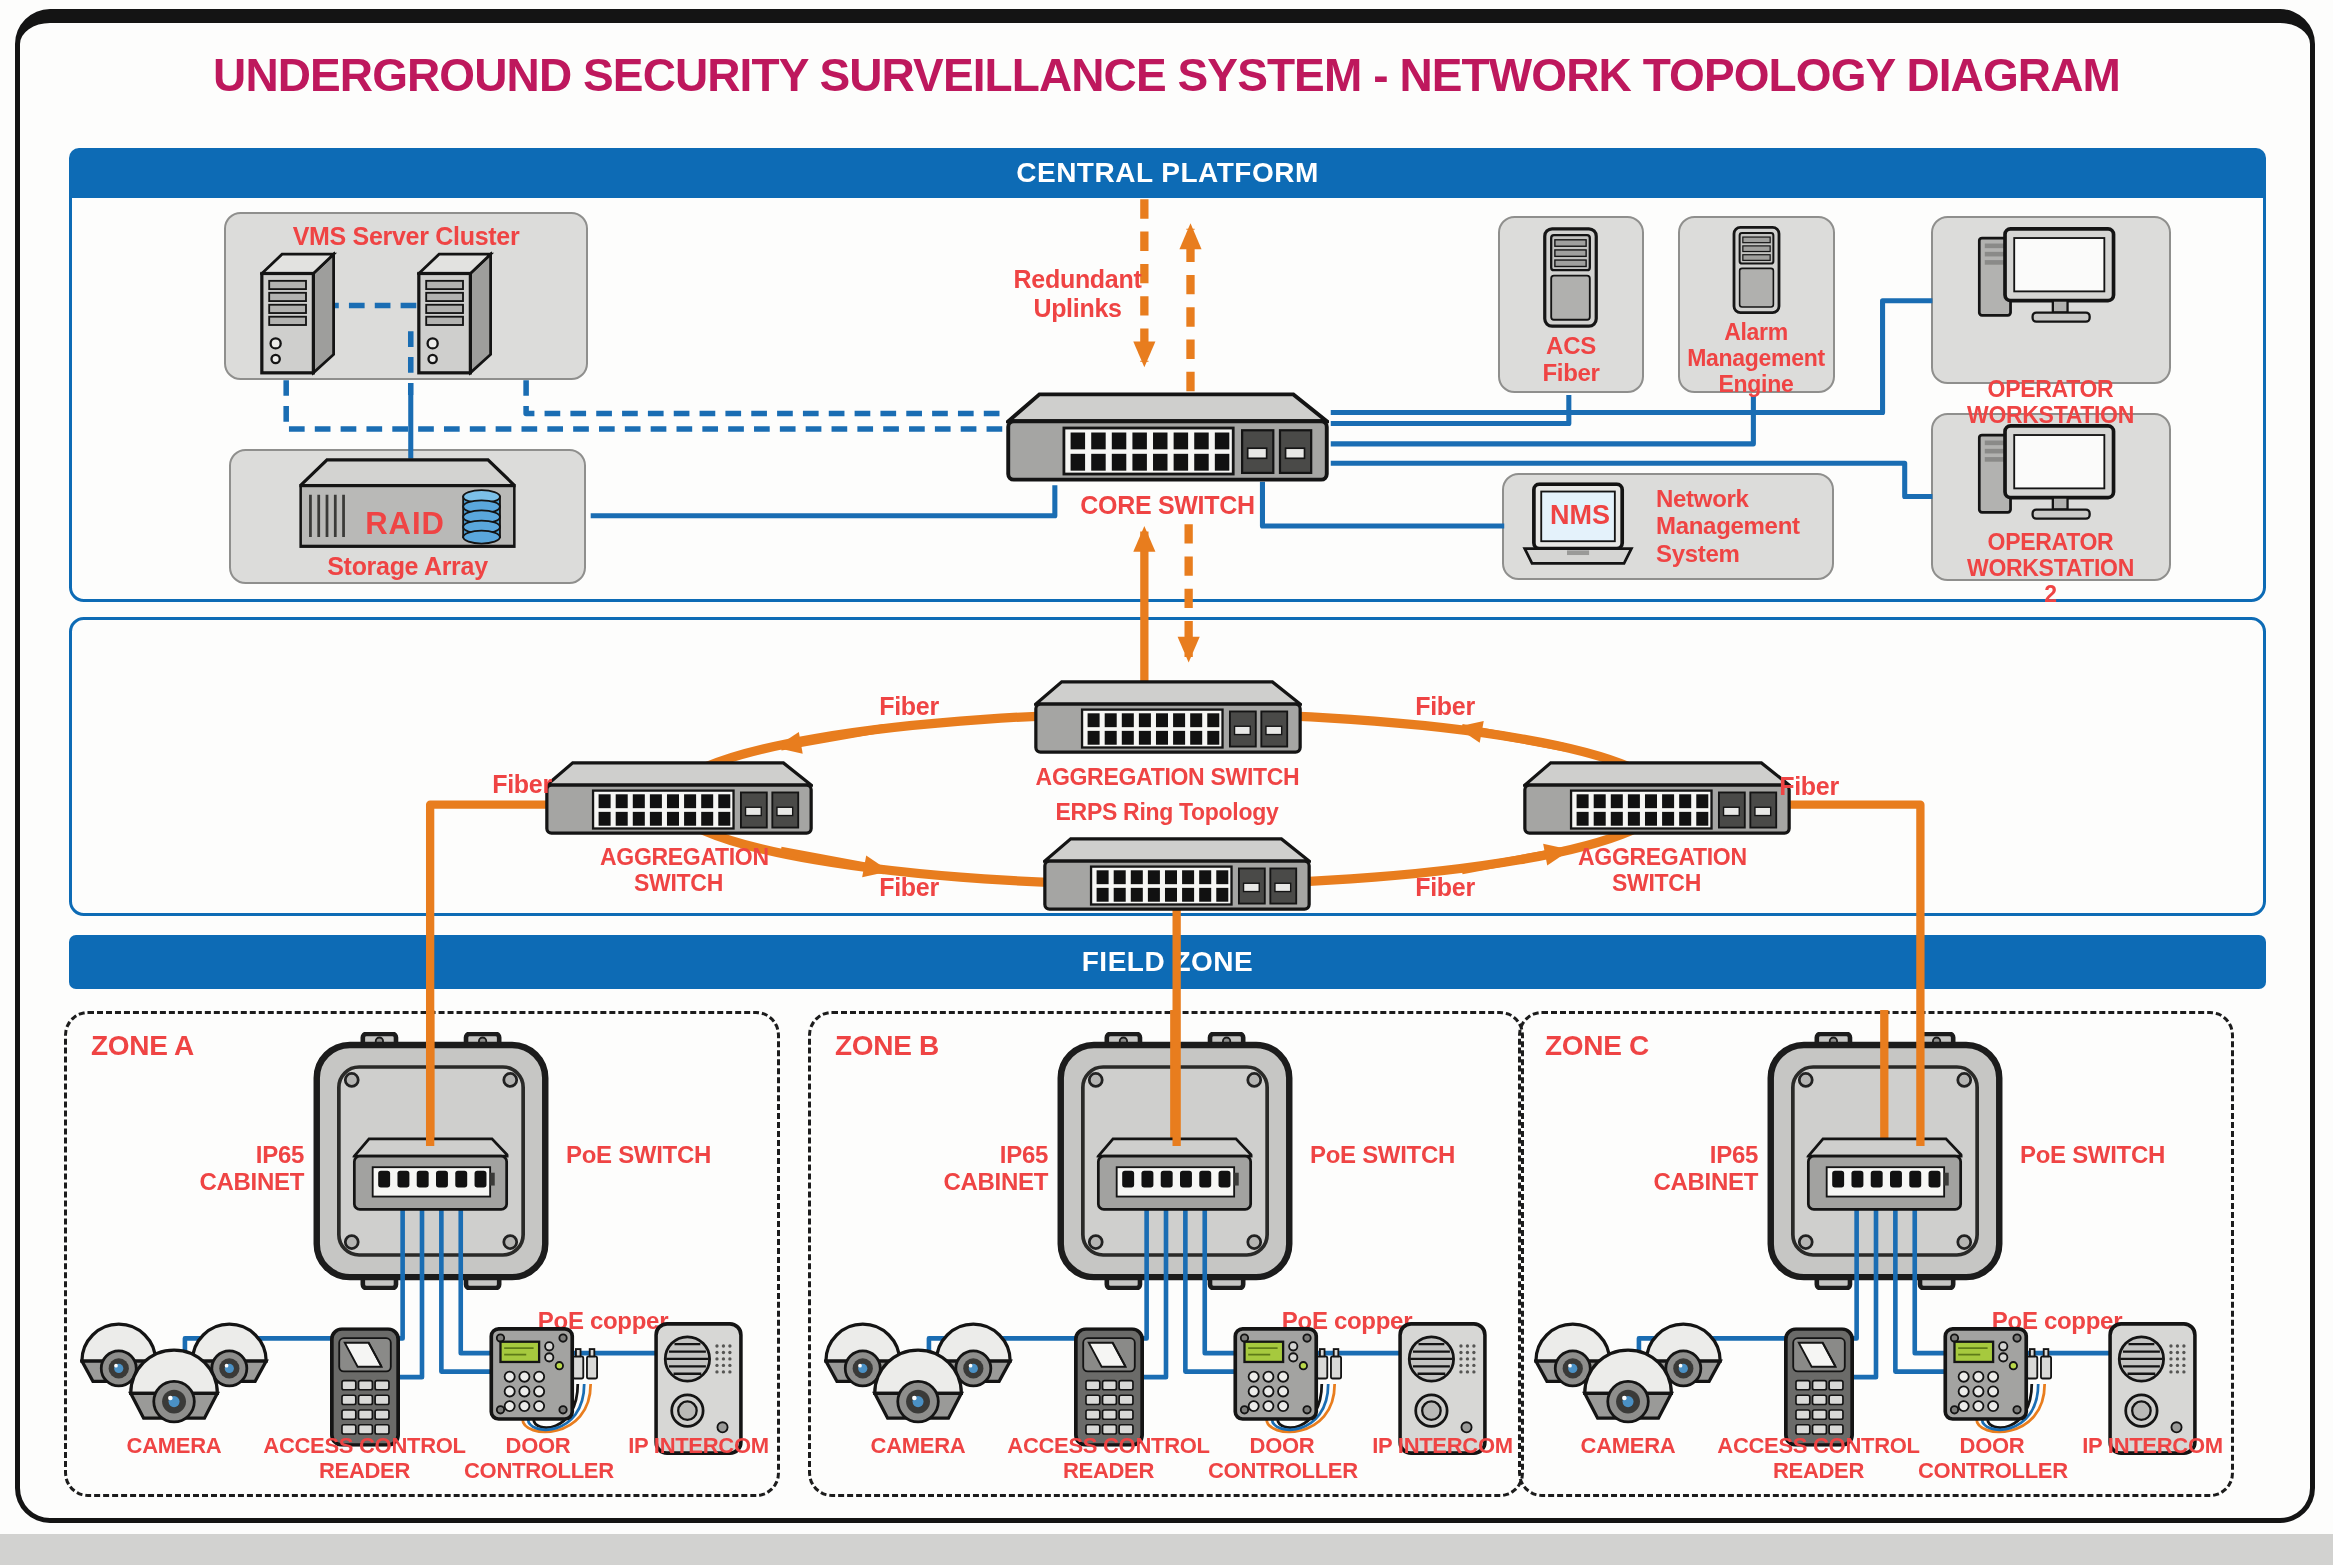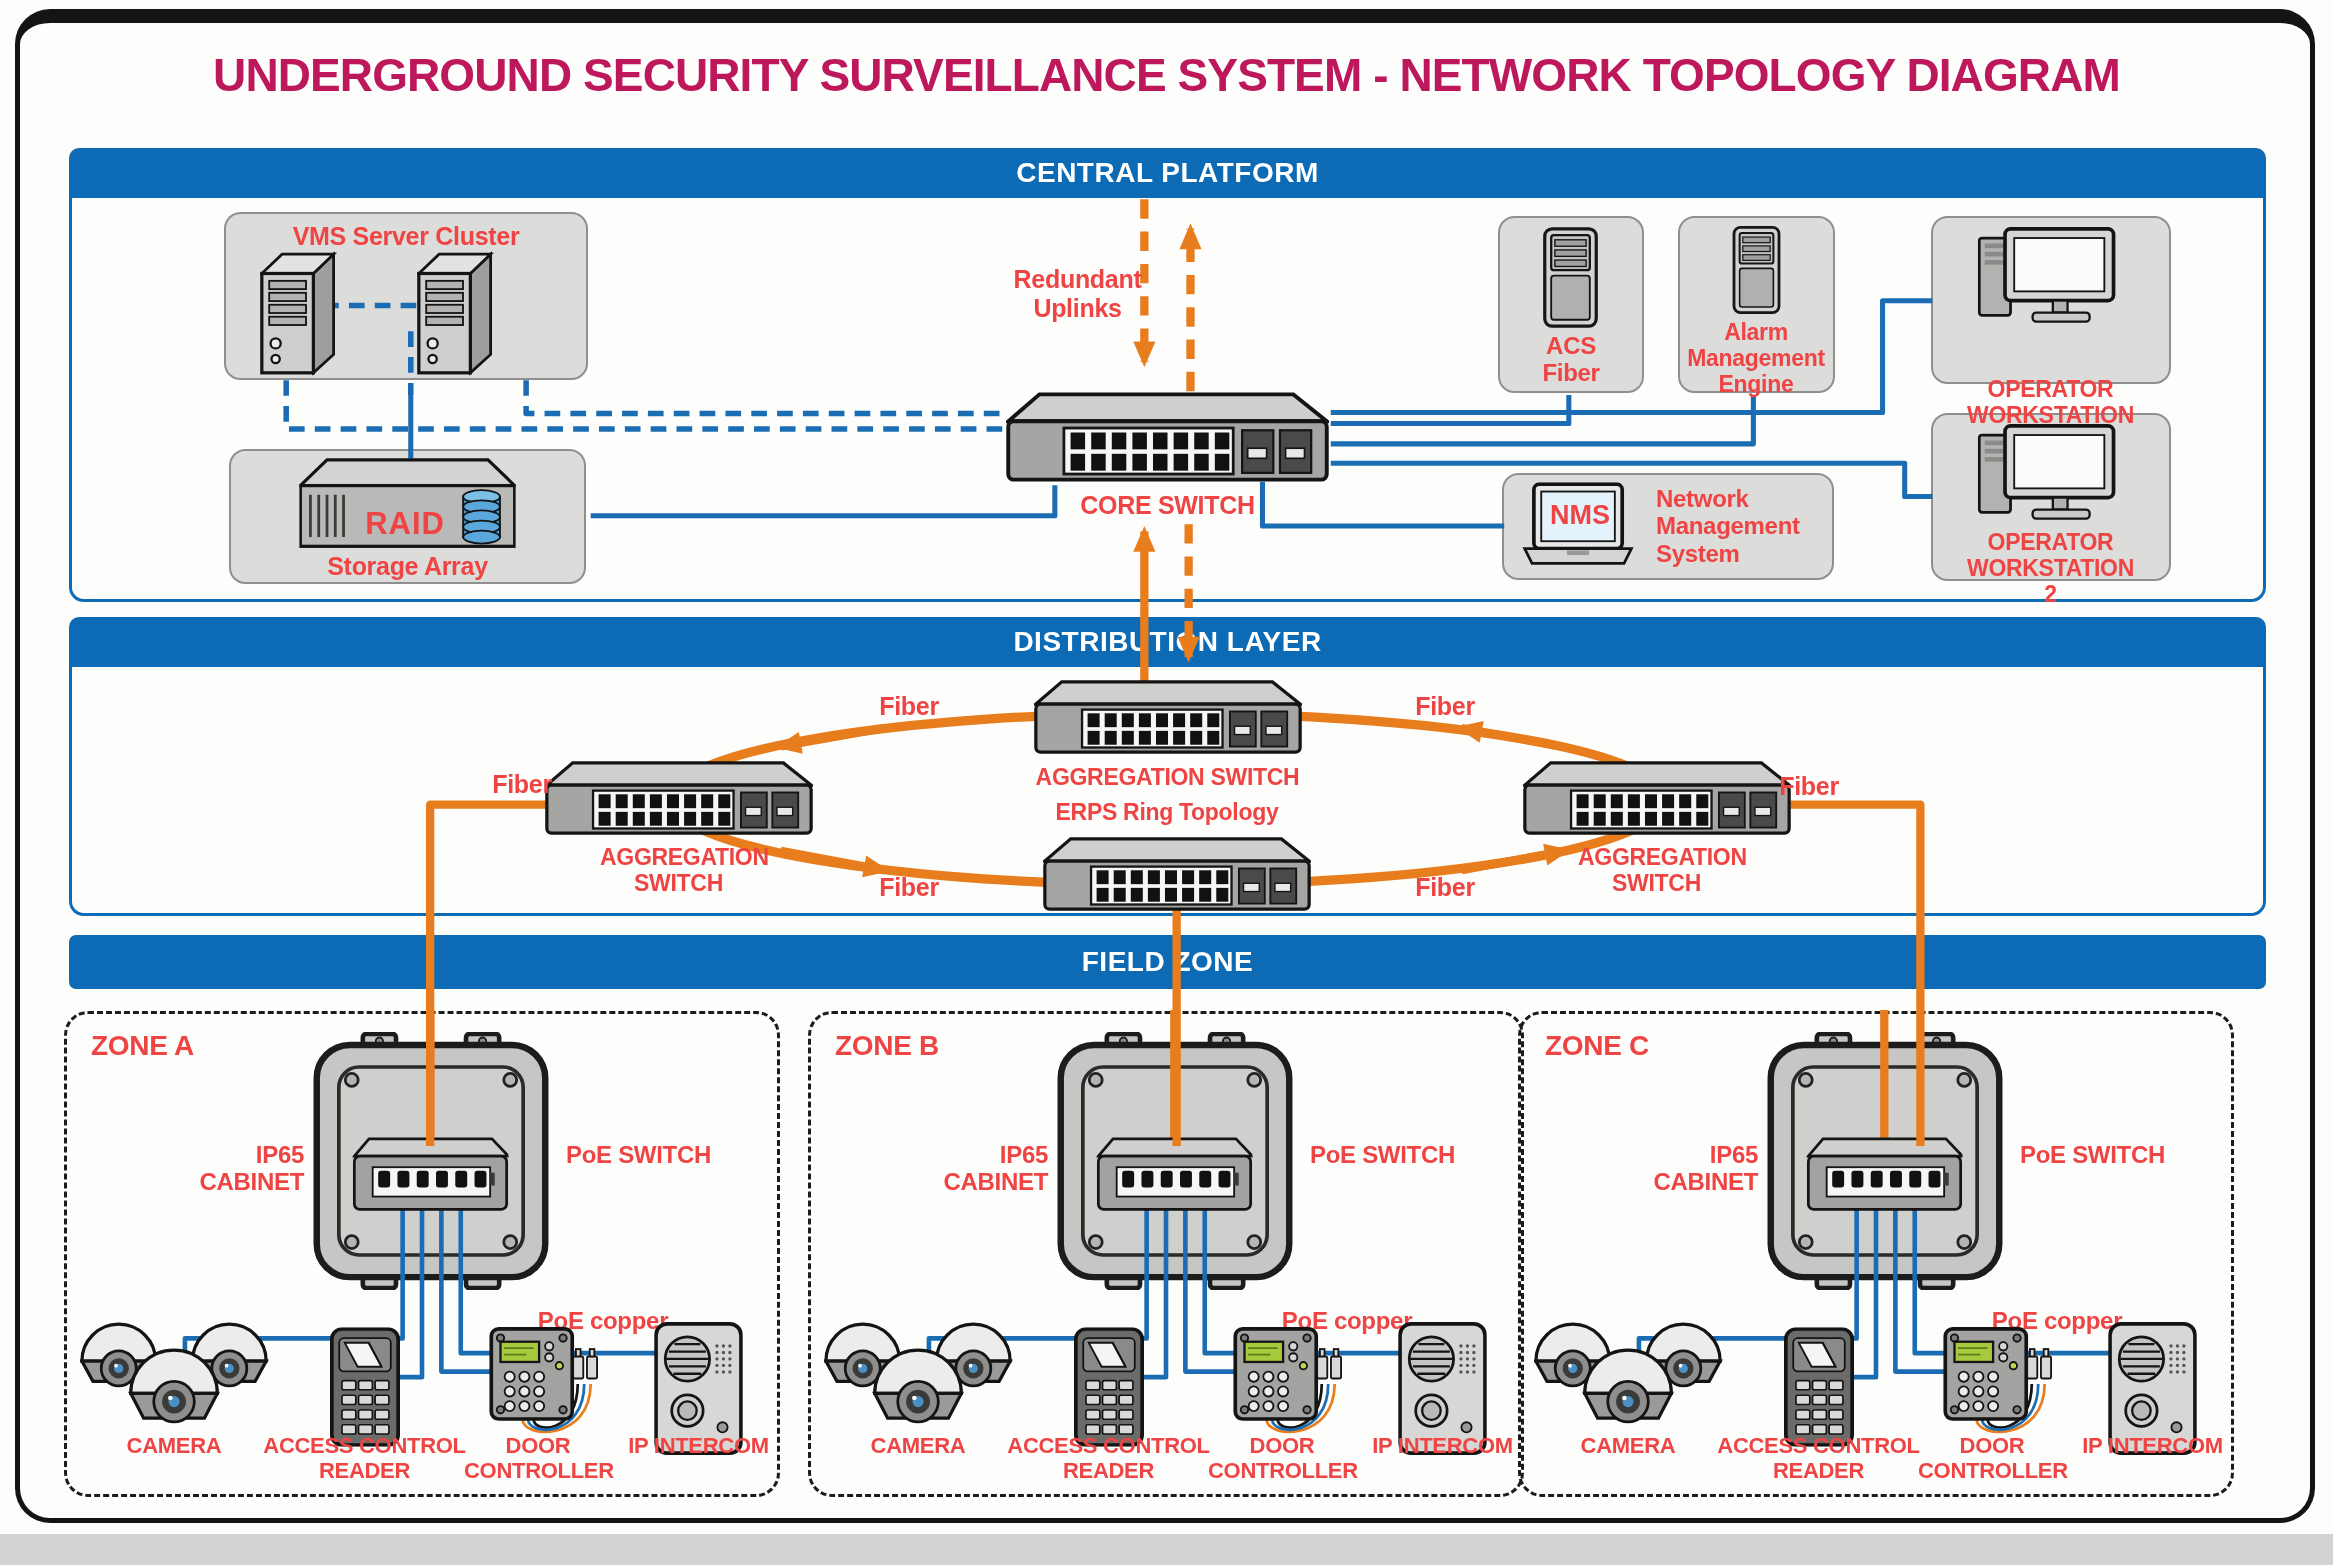--- a/index.html
+++ b/index.html
@@ -371,21 +371,20 @@
 
   <div class="gbox" style="left:1931px; top:413px; width:240px; height:168px;"></div>
   <div class="icon" style="left:1977px; top:424px; width:148px; height:103px;">
       <svg viewBox="0 0 160 112">
         <use href="#sym-ws"></use>
       </svg>
     </div>
   <div class="lbl" style="left:1958px; top:529px; width:185px; font-size:23px;">OPERATOR WORKSTATION 2</div>
 
   <div class="section" style="left:69px; top:617px; width:2197px; height:299px;"></div>
-  <div class="bar topbar" style="left:69px; top:617px; width:2197px; height:50px;">DISTRIBUTION LAYER</div>
 
   <div class="icon" style="left:1034px; top:679px; width:268px; height:76px;">
       <svg viewBox="0 0 290 82">
         <use href="#sym-switch"></use>
       </svg>
     </div>
   <div class="lbl" style="left:1006px; top:764px; width:323px; font-size:23px;">AGGREGATION SWITCH</div>
 
   <div class="icon" style="left:545px; top:760px; width:268px; height:76px;">
       <svg viewBox="0 0 290 82">

